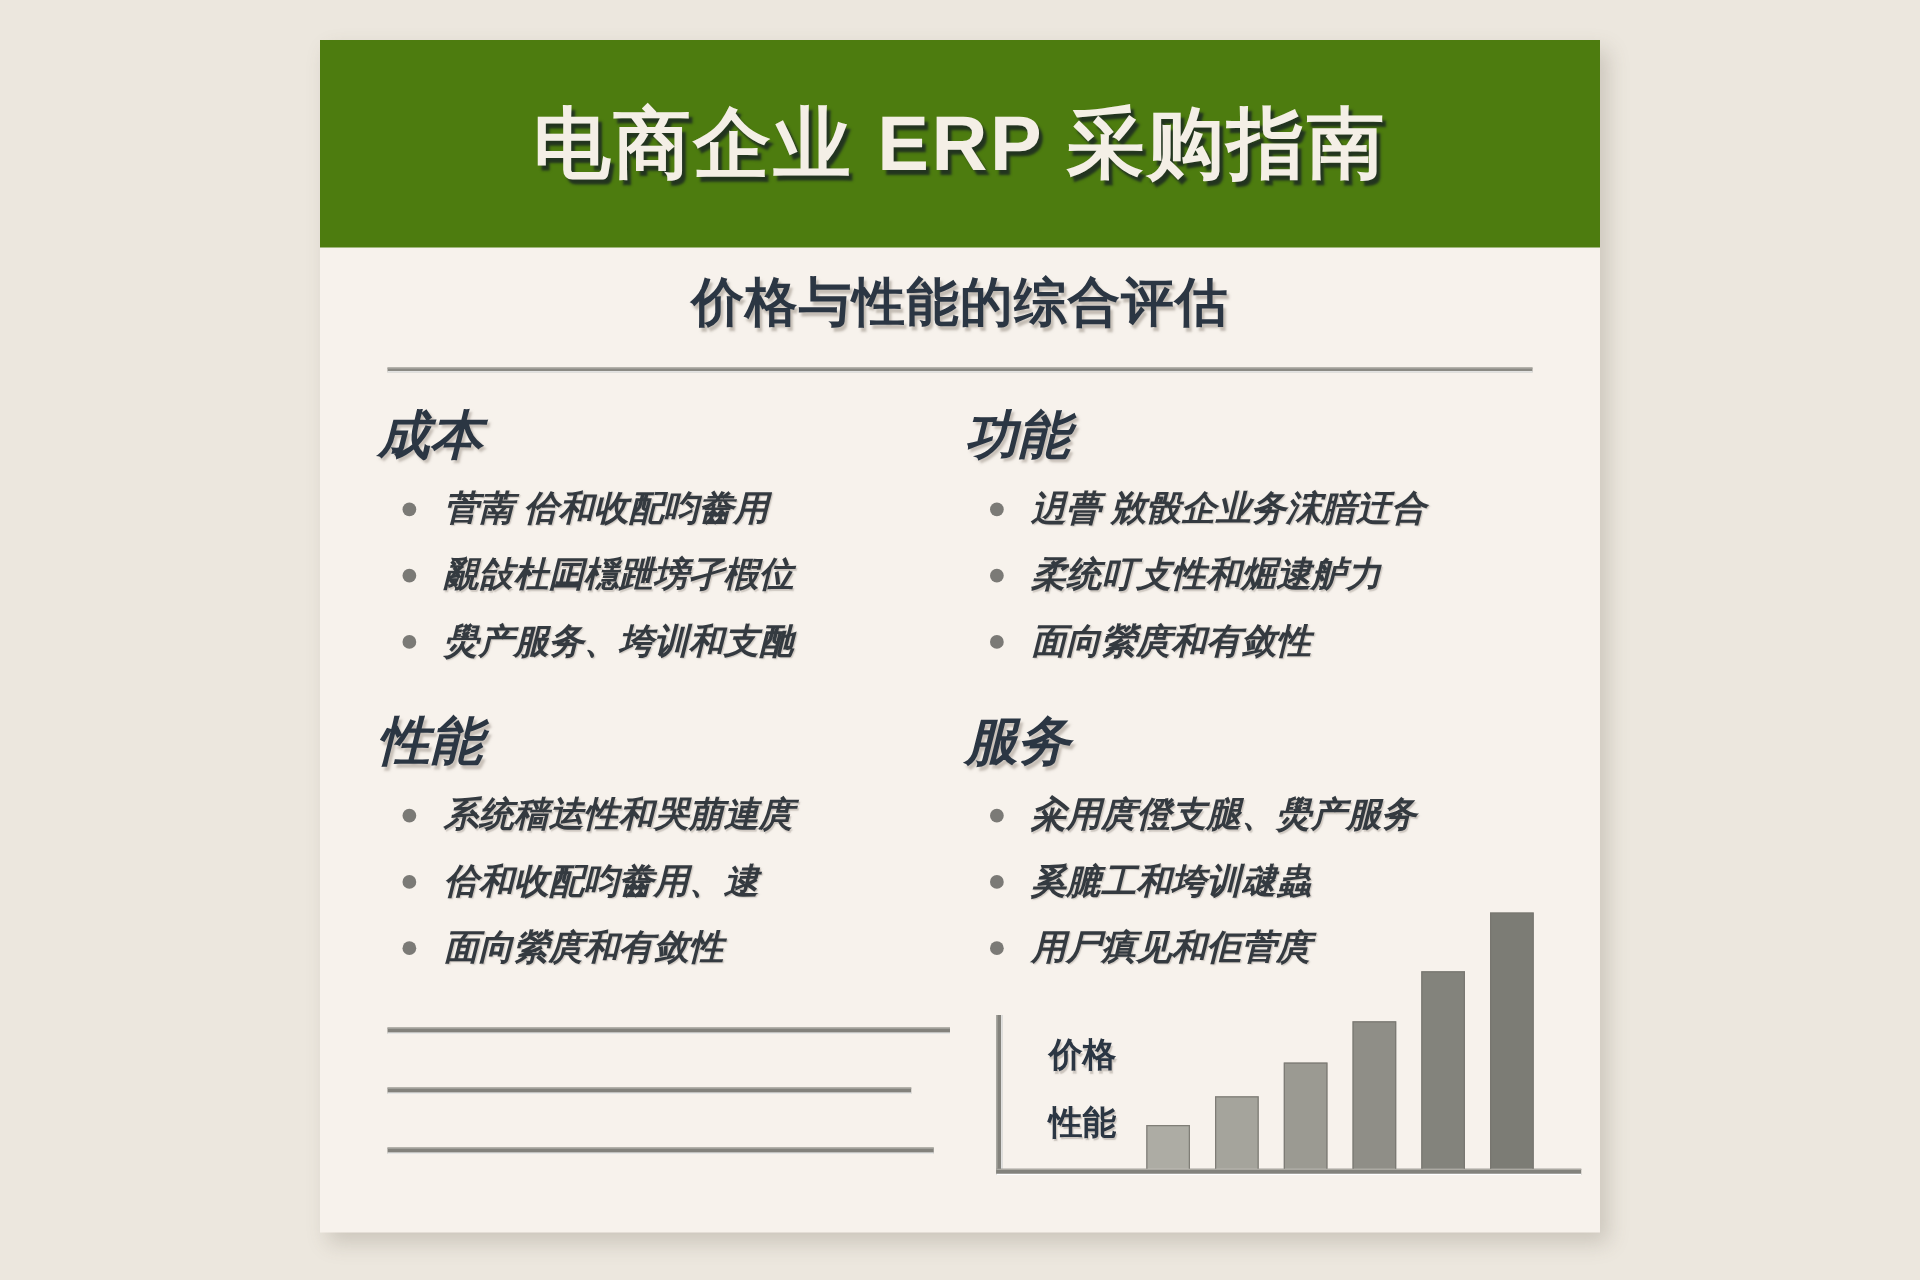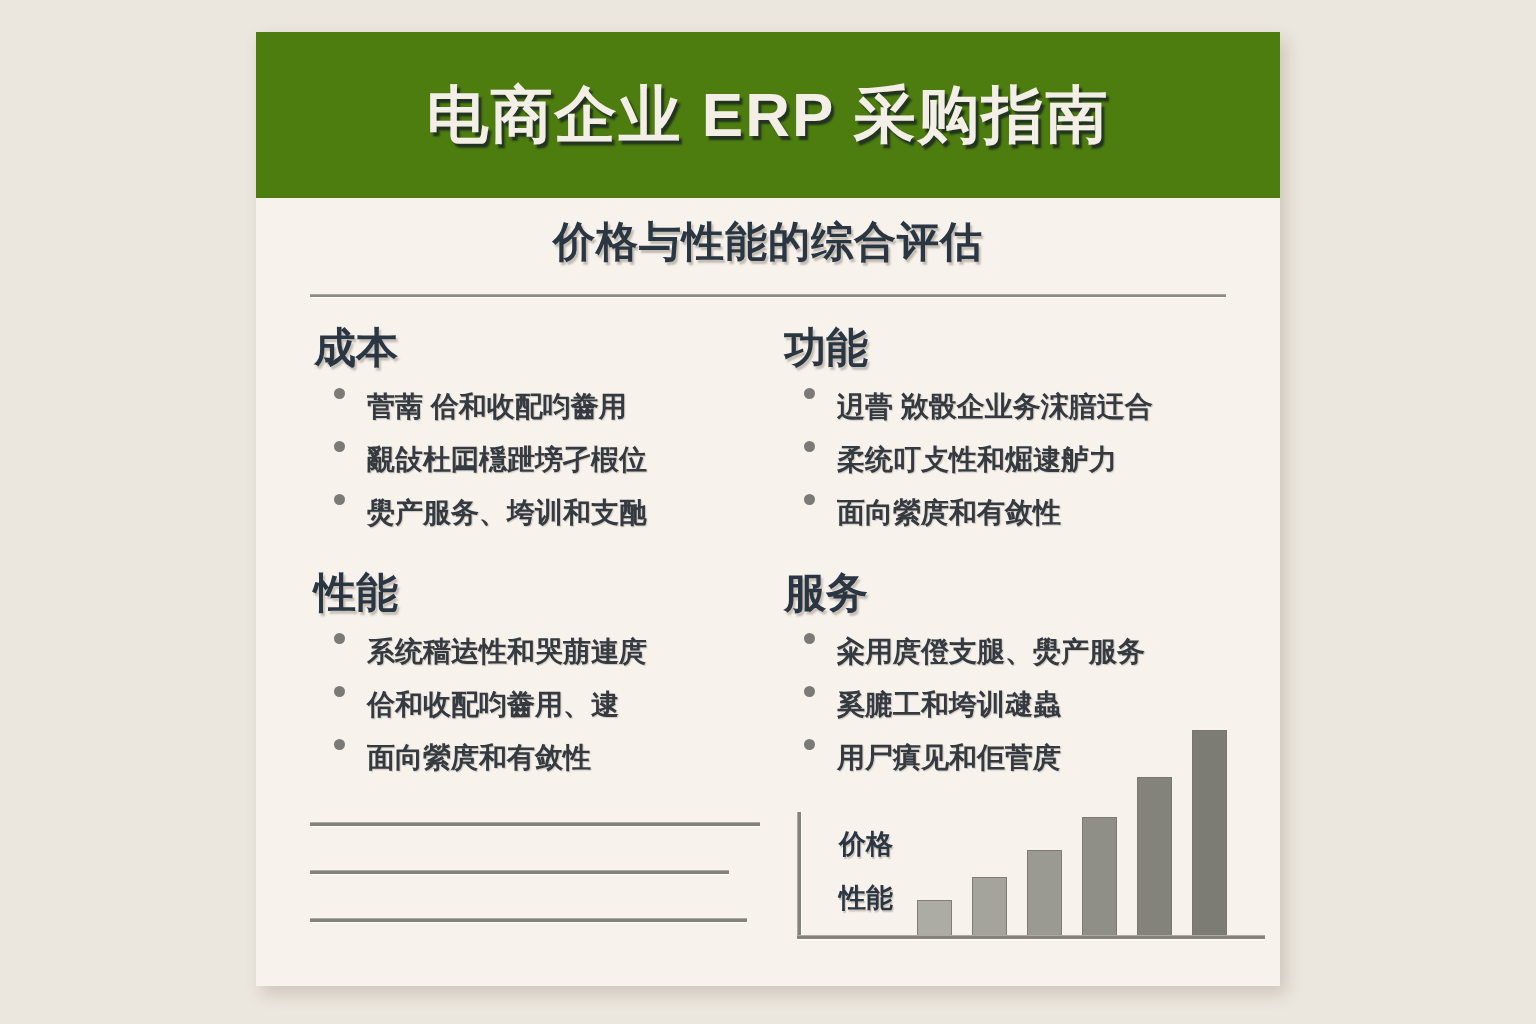--- a/index.html
+++ b/index.html
@@ -79,36 +79,37 @@
   #sections {
     position: absolute;
     left: 0;
     top: 288px;
     width: 100%;
     display: grid;
     grid-template-columns: 470px 470px;
     grid-template-rows: auto auto;
     column-gap: 0px;
     row-gap: 18px;
-    padding-left: 58px;
+    padding-left: 46px;
+    font-style: italic;
   }
 
   .section-heading {
     color: #2b3643;
     font-size: 42px;
     font-weight: bold;
     margin-bottom: 12px;
     text-shadow: 2px 3px 2px rgba(150, 140, 130, 0.5);
   }
 
   .bullet-list { list-style: none; }
 
   .bullet-item {
     display: flex;
-    align-items: flex-start;
+    align-items: center;
     margin-bottom: 15px;
     padding-left: 20px;
   }
 
   .bullet-dot {
     width: 11px;
     height: 11px;
     border-radius: 50%;
     background: #7b7a76;
     flex: 0 0 auto;

